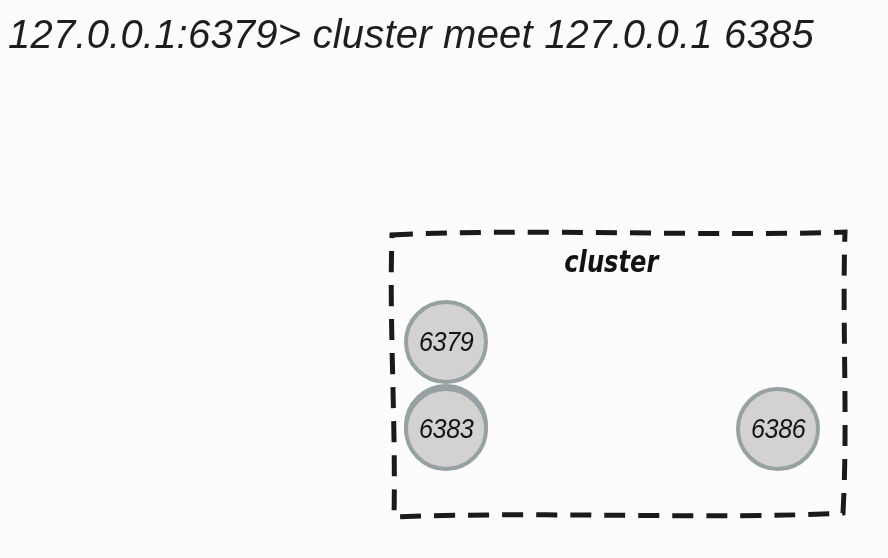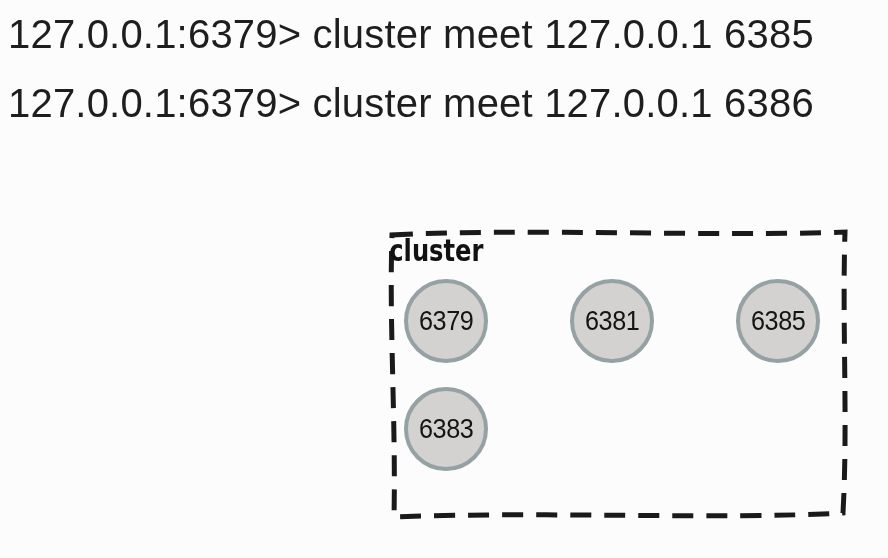--- a/index.html
+++ b/index.html
@@ -2,21 +2,21 @@
 <html style="--background: #fcfcfc; --text: #1e1e1e; --node-fill: #d3d2d0; --node-border: #95a1a3; --box-border: #1a1a1a;"><head>
 <meta charset="utf-8">
 <style>
   html,body{margin:0;padding:0;}
   body{
     width:888px;height:558px;
     background:var(--background,#fcfcfc);
     font-family:"Liberation Sans",sans-serif;
     overflow:hidden;
   }
-  .stage{position:relative;width:888px;height:462px;}
+  .stage{position:relative;width:888px;height:462px;font-style:italic;}
 
   
   .tline{
     position:absolute;left:8px;
     font-size:40px;line-height:1;
     color:var(--text,#1e1e1e);
     letter-spacing:.2px;white-space:pre;
   }
   .tline-1{top:14px;}
   .tline-2{top:83px;}
@@ -26,38 +26,38 @@
   .border-svg{position:absolute;left:0;top:0;width:100%;height:100%;overflow:visible;}
   .border-svg path{
     fill:none;
     stroke:var(--box-border,#1a1a1a);
     stroke-width:5;
     stroke-dasharray:21 13;
     stroke-linecap:butt;
   }
 
   .label-wrap{
-    position:absolute;top:10px;left:0;right:0;
-    display:flex;justify-content:flex-start;
+    position:absolute;top:21px;left:0;right:0;
+    display:flex;justify-content:center;
   }
   .cluster-label{
     display:inline-block;
     font-family:"DejaVu Sans",sans-serif;
     font-weight:700;font-size:31px;line-height:1.1;
     color:#121212;
     transform:scaleX(.78);
     position:relative;left:-8px;
   }
 
   .row{
     position:absolute;left:0;width:100%;
     display:flex;justify-content:space-between;
     padding:0 34px 0 20px;box-sizing:border-box;
   }
-  .row-top{top:56px;}
+  .row-top{top:77px;flex-direction:column;}
   .row-bottom{top:164px;}
 
   .node{
     width:84px;height:84px;box-sizing:border-box;
     border-radius:50%;
     background:var(--node-fill,#d3d2d0);
     border:4px solid var(--node-border,#95a1a3);
     display:flex;align-items:center;justify-content:center;
   }
   .node span{
@@ -65,21 +65,20 @@
     letter-spacing:-.5px;
     display:inline-block;transform:scaleX(.9);
   }
 </style>
 </head>
 <body>
 
 <div class="stage">
 
   <div class="tline tline-1">127.0.0.1:6379&gt; cluster meet 127.0.0.1 6385</div>
-  <div class="tline tline-2">127.0.0.1:6379&gt; cluster meet 127.0.0.1 6386</div>
 
   <div class="cluster-box">
 
     <svg class="border-svg" viewBox="0 0 470 302" preserveAspectRatio="none">
       <path d="M8,12 C140,5 330,14 461,9
                C458,100 464,200 459,290
                C330,297 160,288 10,294
                C12,200 5,100 8,12 Z"></path>
     </svg>
 
@@ -87,25 +86,25 @@
       <span class="cluster-label">cluster</span>
     </div>
 
     <div class="row row-top">
       <div class="node">
         <span>6379</span>
       </div>
       <div class="node">
         <span>6381</span>
       </div>
-      <div class="node">
-        <span>6385</span>
-      </div>
     </div>
 
     <div class="row row-bottom">
       <div class="node">
         <span>6383</span>
+      </div>
+      <div class="node">
+        <span>6386</span>
       </div>
     </div>
 
   </div>
 </div>
 
 </body></html>

